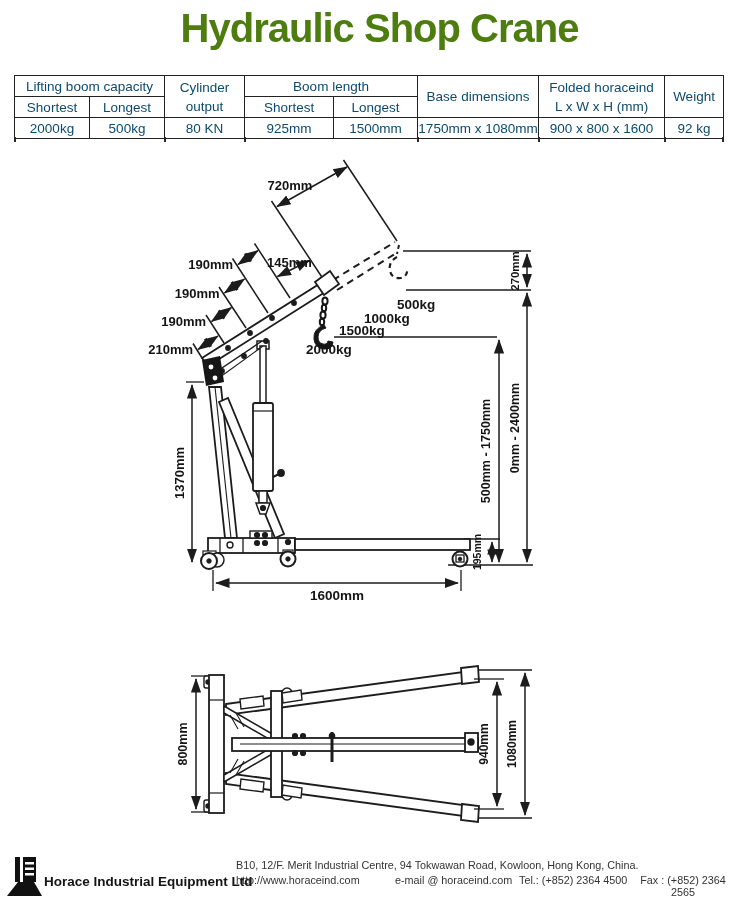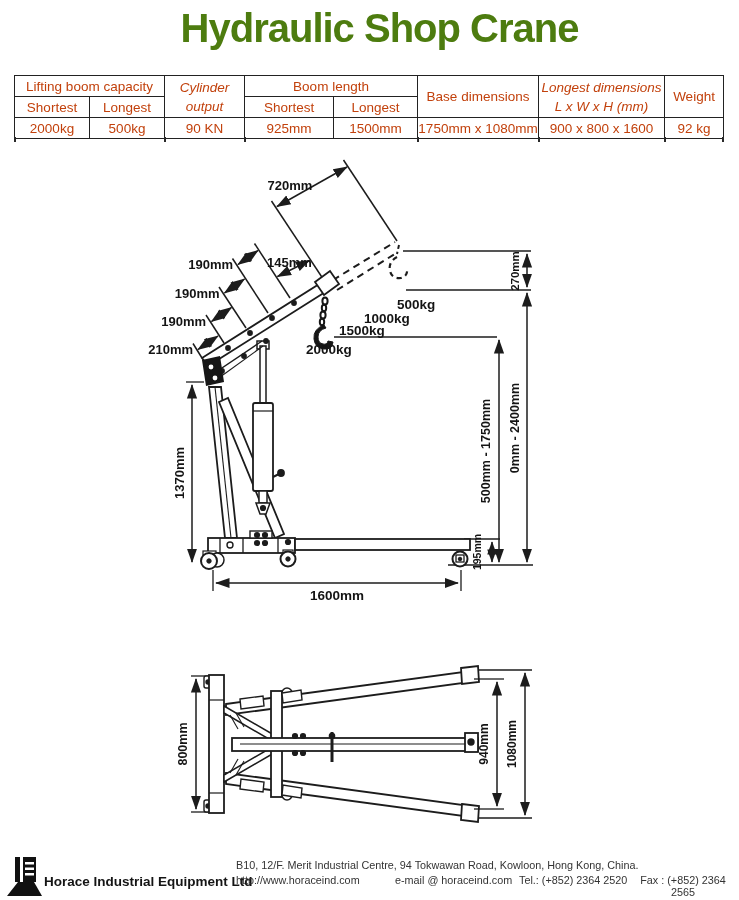--- a/index.html
+++ b/index.html
@@ -1,24 +1,24 @@
 <!DOCTYPE html>
 <html><head>
 <meta charset="utf-8">
 <style>
   html,body{margin:0;padding:0;background:#fff;}
   body{width:739px;height:900px;position:relative;overflow:hidden;
        font-family:"Liberation Sans",sans-serif;color:#141414;}
   .page-title{position:absolute;top:6px;left:0;width:739px;text-align:center;
        font-size:40px;font-weight:bold;letter-spacing:-1px;color:#4d7c0f;margin-left:10px;}
   table.spec{position:absolute;left:14px;top:75px;width:709px;border-collapse:collapse;
-       table-layout:fixed;font-size:13.5px;color:#c2410c;}
+       table-layout:fixed;font-size:13.5px;color:#0c4a6e;}
   table.spec th,table.spec td{border:1.7px solid #222;font-weight:400;text-align:center;
        padding:0;line-height:19px;height:20px;white-space:nowrap;overflow:hidden;}
-  table.spec .tl span{display:block;line-height:19px;font-style:italic;}
+  table.spec .tl span{display:block;line-height:19px;}
   .stub{position:absolute;width:2px;height:5px;background:#2a2a2a;top:137px;}
   svg text{font-family:"Liberation Sans",sans-serif;fill:#141414;}
   .dimtxt{font-size:13px;font-weight:bold;}
   .loadtxt{font-size:13.5px;font-weight:bold;}
   .svg-abs{position:absolute;left:0;}
   .footer{position:absolute;left:0;top:852px;width:739px;height:48px;}
   .logo{position:absolute;left:6px;top:4px;}
   .co-cn{position:absolute;left:44px;top:3px;font-size:17px;font-weight:bold;
        letter-spacing:1px;font-family:"DejaVu Sans","Liberation Sans",sans-serif;}
   .co-en{position:absolute;left:44px;top:22px;font-size:13.5px;font-weight:bold;}
@@ -44,35 +44,35 @@
   <tbody>
       <tr>
     <th colspan="2">Lifting boom capacity</th>
     <th rowspan="2" class="tl">
           <span>Cylinder</span>
           <span>output</span>
         </th>
     <th colspan="2">Boom length</th>
     <th rowspan="2">Base dimensions</th>
     <th rowspan="2" class="tl">
-          <span>Longest dimensions</span>
+          <span>Folded horaceind</span>
           <span>L x W x H (mm)</span>
         </th>
     <th rowspan="2">Weight</th>
   </tr>
   <tr>
     <th>Shortest</th>
     <th>Longest</th>
     <th>Shortest</th>
     <th>Longest</th>
   </tr>
   <tr>
     <td>2000kg</td>
     <td>500kg</td>
-    <td>90 KN</td>
+    <td>80 KN</td>
     <td>925mm</td>
     <td>1500mm</td>
     <td>1750mm x 1080mm</td>
     <td>900 x 800 x 1600</td>
     <td>92 kg</td>
   </tr>
 </tbody>
   </table>
 <div class="stub" style="left:14px"></div>
 <div class="stub" style="left:164px"></div>
@@ -287,15 +287,15 @@
     <rect x="17" y="1" width="13" height="25" fill="#111"></rect>
     <rect x="19" y="6" width="9" height="2.5" fill="#fff"></rect>
     <rect x="19" y="11.5" width="9" height="2.5" fill="#fff"></rect>
     <rect x="19" y="17" width="9" height="2.5" fill="#fff"></rect>
     <polygon points="1,40 12,26 28,26 36,40" fill="#111"></polygon>
   </svg>
   <div class="co-en">Horace Industrial Equipment Ltd</div>
   <div class="addr">B10, 12/F. Merit Industrial Centre, 94 Tokwawan Road, Kowloon, Hong Kong, China.</div>
   <span class="fline" style="left:236px">http://www.horaceind.com</span>
   <span class="fline" style="left:395px">e-mail @ horaceind.com</span>
-  <span class="fline" style="left:519px">Tel.: (+852) 2364 2520</span>
+  <span class="fline" style="left:519px">Tel.: (+852) 2364 4500</span>
   <span class="fline" style="left:627px">Fax : (+852) 2364 2565</span>
 </div>
 
 </body></html>

